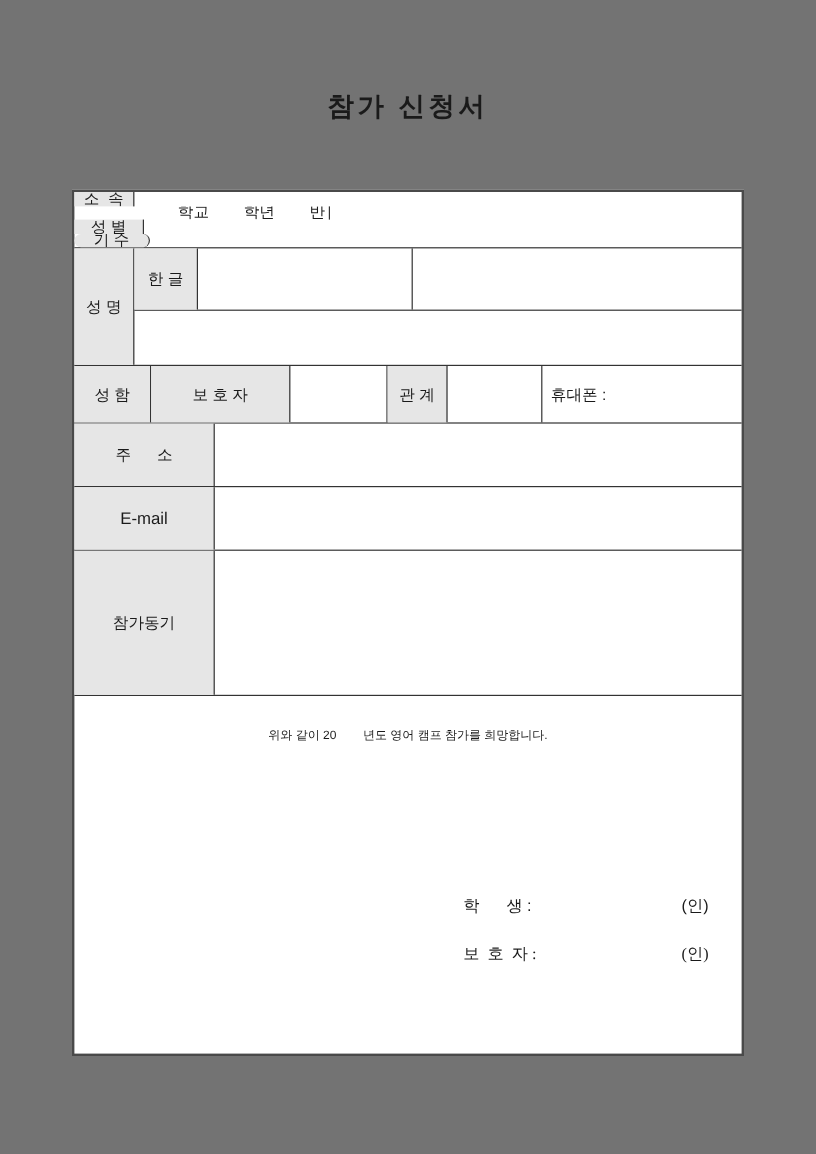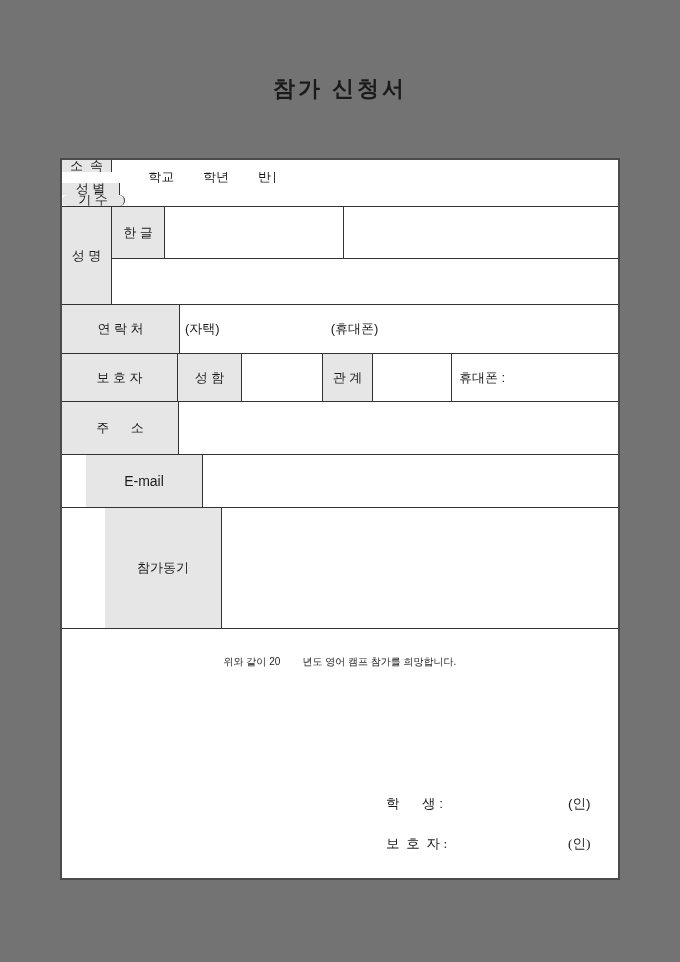--- a/index.html
+++ b/index.html
@@ -55,22 +55,22 @@
   
   .r5 { height:48px; }
   .c-guard-label { width:116px; }
   .c-gname { width:64px; }
   .c-gname-val { width:81px; }
   .c-rel { width:50px; }
   .c-rel-val { width:79px; }
   .c-gphone { flex:1; justify-content:flex-start; padding-left:7px; }
   
   .r6 { height:53px; }
-  .r7 { height:53px;padding-left:24px; }
-  .r8 { height:121px;padding-left:43px; }
+  .r7 { height:53px; }
+  .r8 { height:121px; }
   .c-wide-label { width:117px; }
   .c-wide-val { flex:1; }
   .email-label { font-size:14px; }
   
   .footer-box { position:relative; flex:1; border-bottom:none; }
   .decl {
     position:absolute; top:26px; left:0; width:100%; text-align:center;
     font-size:10px; white-space:pre;
   }
   .dateline {
@@ -105,31 +105,24 @@
       <div class="cell hd c-name-label">성 명</div>
       <div class="name-right">
         <div class="subrow top">
           <div class="cell hd c-klabel">한 글</div>
           <div class="cell c-nameval"></div>
           <div class="cell last c-rrnval"></div>
         </div>
       </div>
     </div>
 
-    <div class="row r4">
-      <div class="cell hd c-contact-label">연 락 처</div>
-      <div class="cell last c-contact-val">
-        <span>(자택)</span>
-        <span class="mobile-gap">(휴대폰)</span>
-      </div>
-    </div>
 
     <div class="row r5">
+      <div class="cell hd c-gname">성 함</div>
       <div class="cell hd c-guard-label">보 호 자</div>
-      <div class="cell hd c-gname">성 함</div>
       <div class="cell c-gname-val"></div>
       <div class="cell hd c-rel">관 계</div>
       <div class="cell c-rel-val"></div>
       <div class="cell last c-gphone">휴대폰 :</div>
     </div>
 
     <div class="row r6">
       <div class="cell hd c-wide-label">주      소</div>
       <div class="cell last c-wide-val"></div>
     </div>

